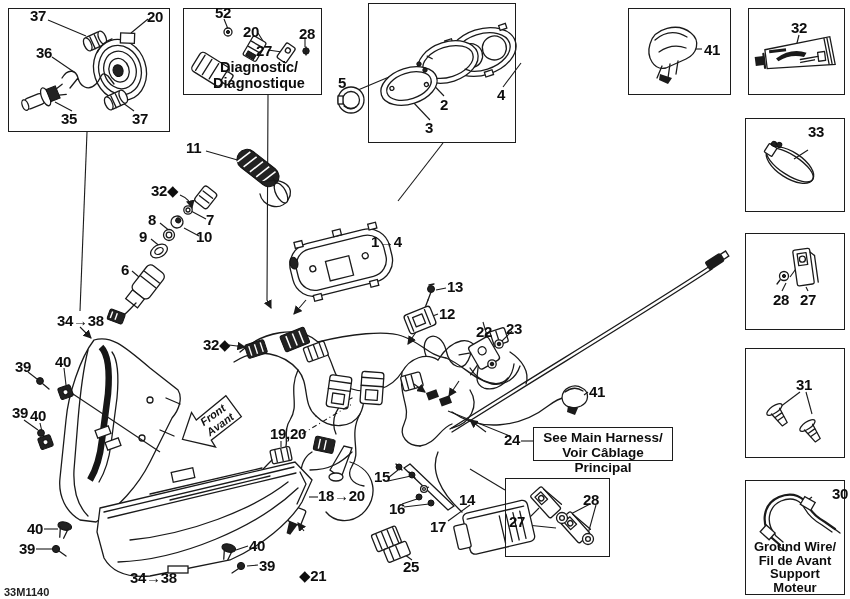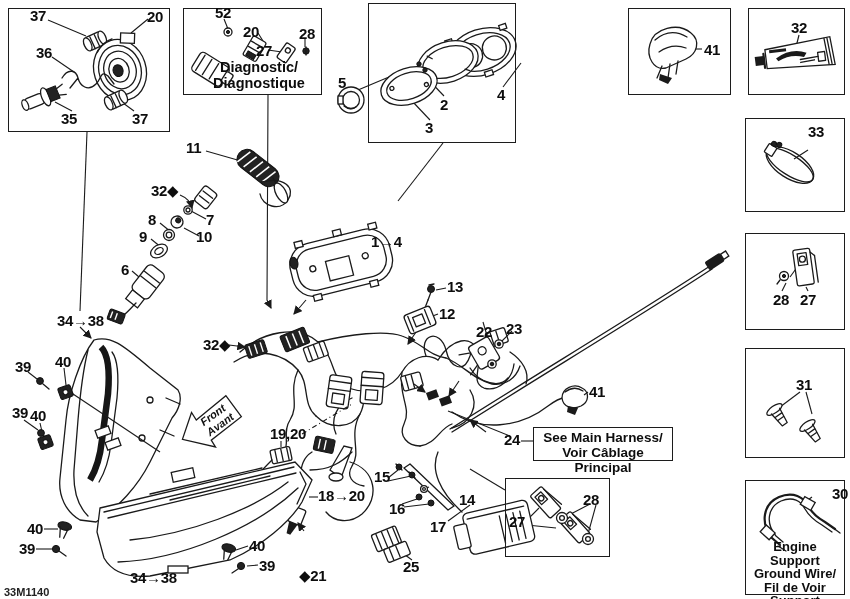--- a/index.html
+++ b/index.html
@@ -570,23 +570,22 @@
 
   <div id="seemain-text" class="txtbox" style="left:535px;top:428px;width:136px;">
     <span class="tl">See Main Harness/</span>
     <span class="tl">Voir Câblage Principal</span>
   </div>
   <div id="diag-text" class="txtbox" style="left:200px;top:60px;width:118px;">
     <span class="tl">Diagnostic/</span>
     <span class="tl">Diagnostique</span>
   </div>
   <div id="engine-text" class="txtbox" style="left:747px;top:540px;width:96px;">
-    <span class="tl">Engine Support</span>
     <span class="tl">Ground Wire/</span>
-    <span class="tl">Fil de Voir</span>
+    <span class="tl">Fil de Avant</span>
     <span class="tl">Support Moteur</span>
   </div>
 
   <div id="callout-layer">
       <div class="callout" style="left: 30px; top: 8px;">37</div>
       <div class="callout" style="left: 147px; top: 9px;">20</div>
       <div class="callout" style="left: 36px; top: 45px;">36</div>
       <div class="callout" style="left: 61px; top: 111px;">35</div>
       <div class="callout" style="left: 132px; top: 111px;">37</div>
       <div class="callout" style="left: 215px; top: 5px;">52</div>

